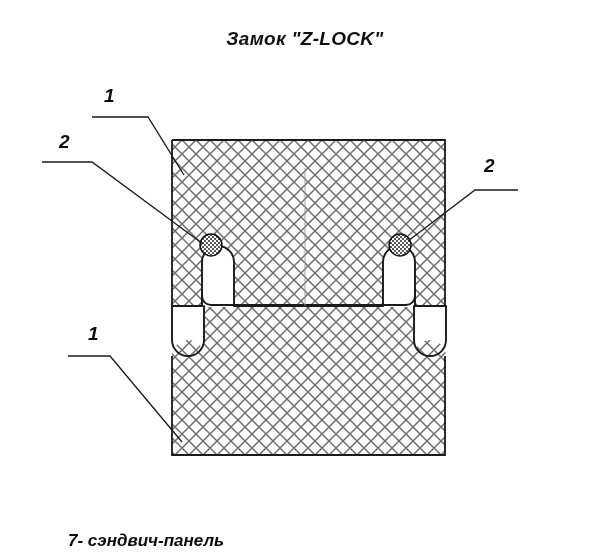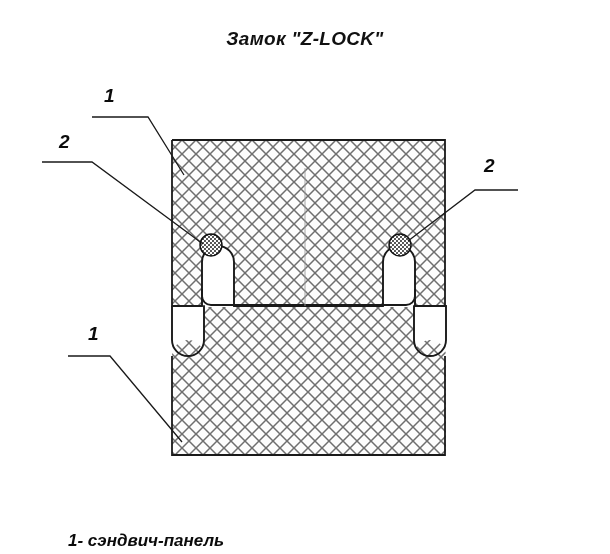--- a/index.html
+++ b/index.html
@@ -190,17 +190,17 @@
 
     <g>
       <text class="callout-text" x="104" y="102">1</text>
       <text class="callout-text" x="59" y="148">2</text>
       <text class="callout-text" x="484" y="172">2</text>
       <text class="callout-text" x="88" y="340">1</text>
     </g>
   </svg>
 
   <div class="legend-block">
-    <span class="legend-line">1- сэндвич-панель</span>
+    <span class="legend-line">7- сэндвич-панель</span>
     
   </div>
 
 </div>
 
 </body></html>

